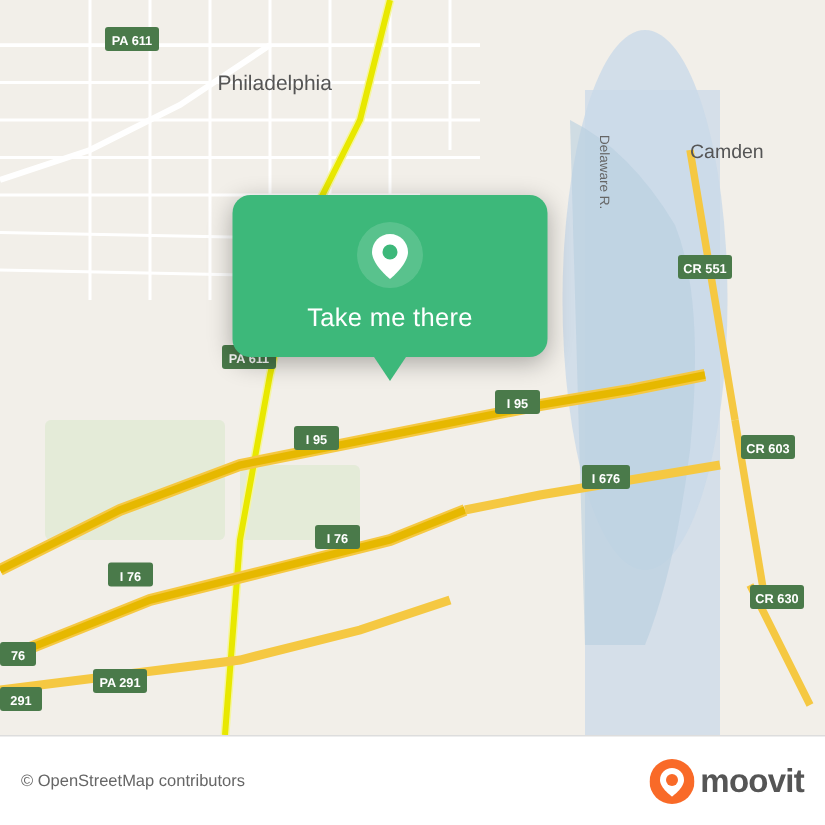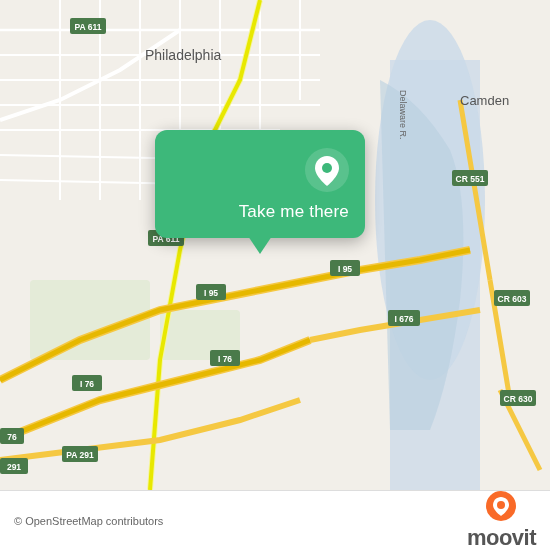--- a/index.html
+++ b/index.html
@@ -38,21 +38,21 @@
     
     .popup-card {
       position: absolute;
       top: 130px;
       left: 155px;
       width: 210px;
       background: #3db87a;
       border-radius: 12px;
       display: flex;
       flex-direction: column;
-      align-items: flex-end;
+      align-items: center;
       padding: 18px 16px 16px;
       box-shadow: 0 4px 16px rgba(0,0,0,0.3);
       z-index: 10;
     }
 
     .popup-card::after {
       content: '';
       position: absolute;
       bottom: -16px;
       left: 50%;
@@ -106,21 +106,20 @@
     .location-name {
       font-size: 15px;
       color: #222;
       font-weight: 400;
     }
 
     .moovit-logo {
       display: flex;
       align-items: center;
       gap: 4px;
-      flex-direction: column;
     }
 
     .moovit-pin {
       width: 30px;
       height: 30px;
     }
 
     .moovit-text {
       font-size: 22px;
       font-weight: 700;

